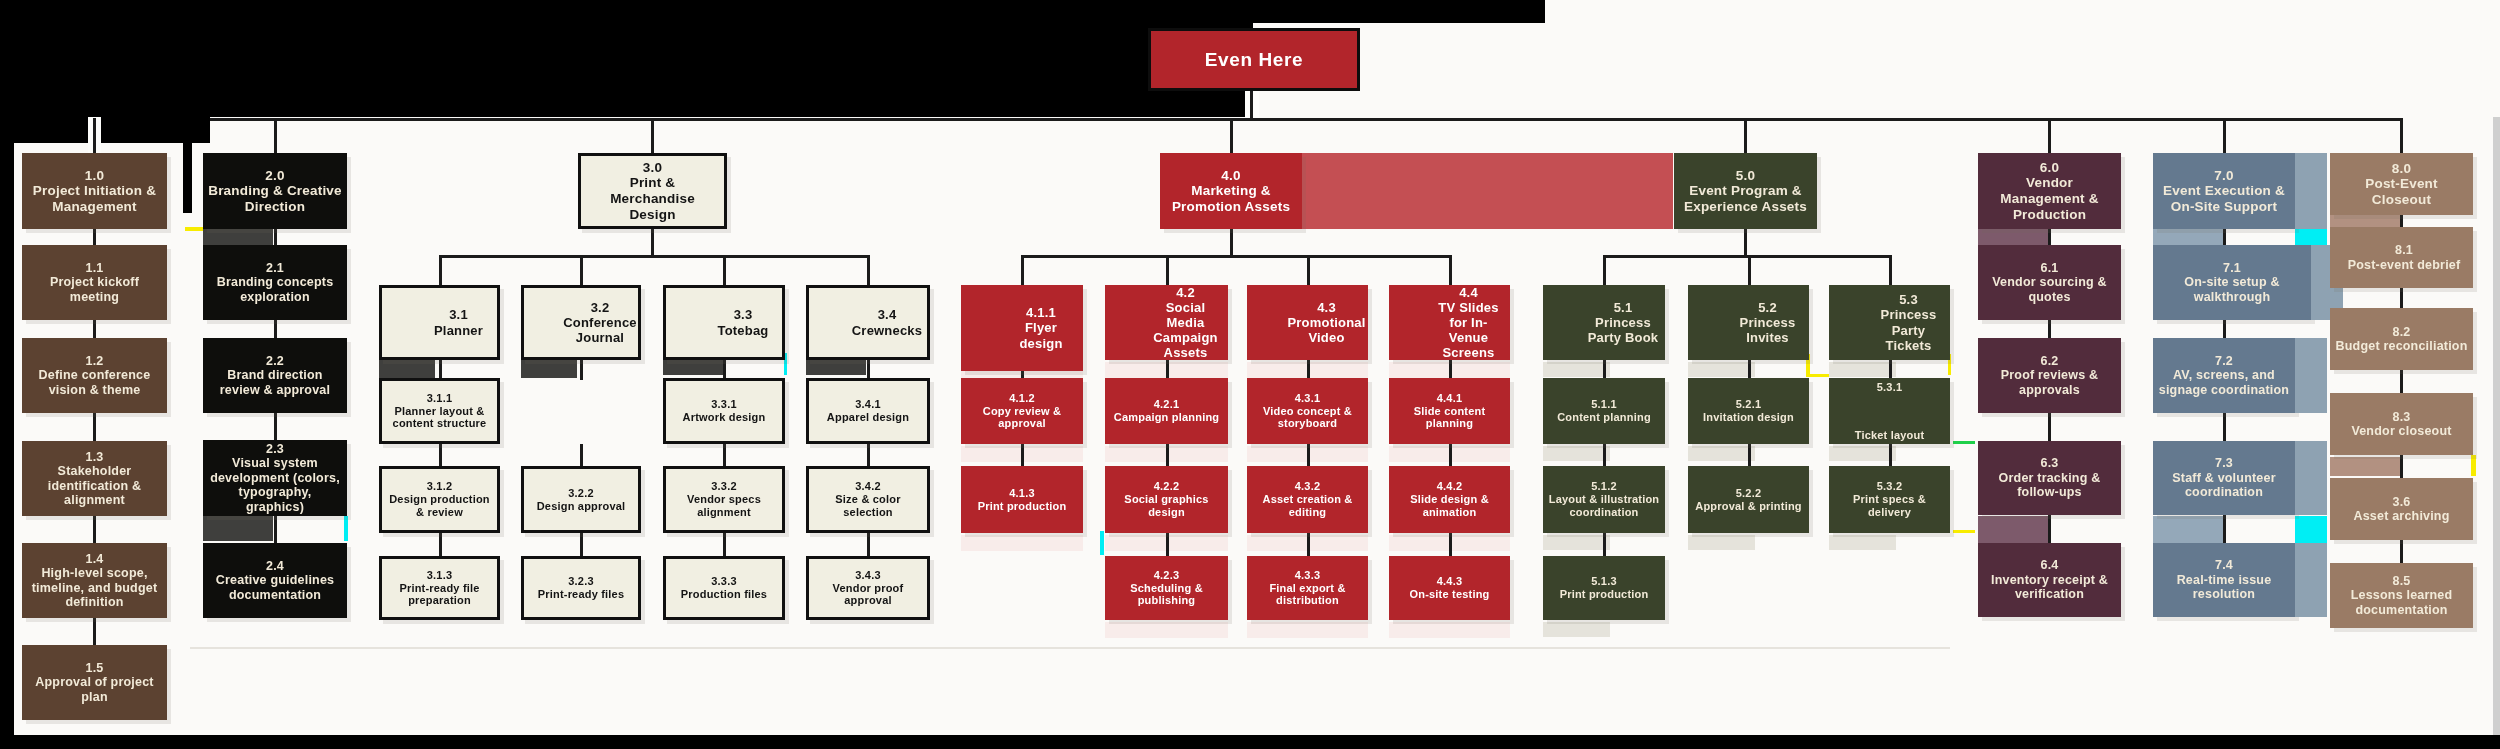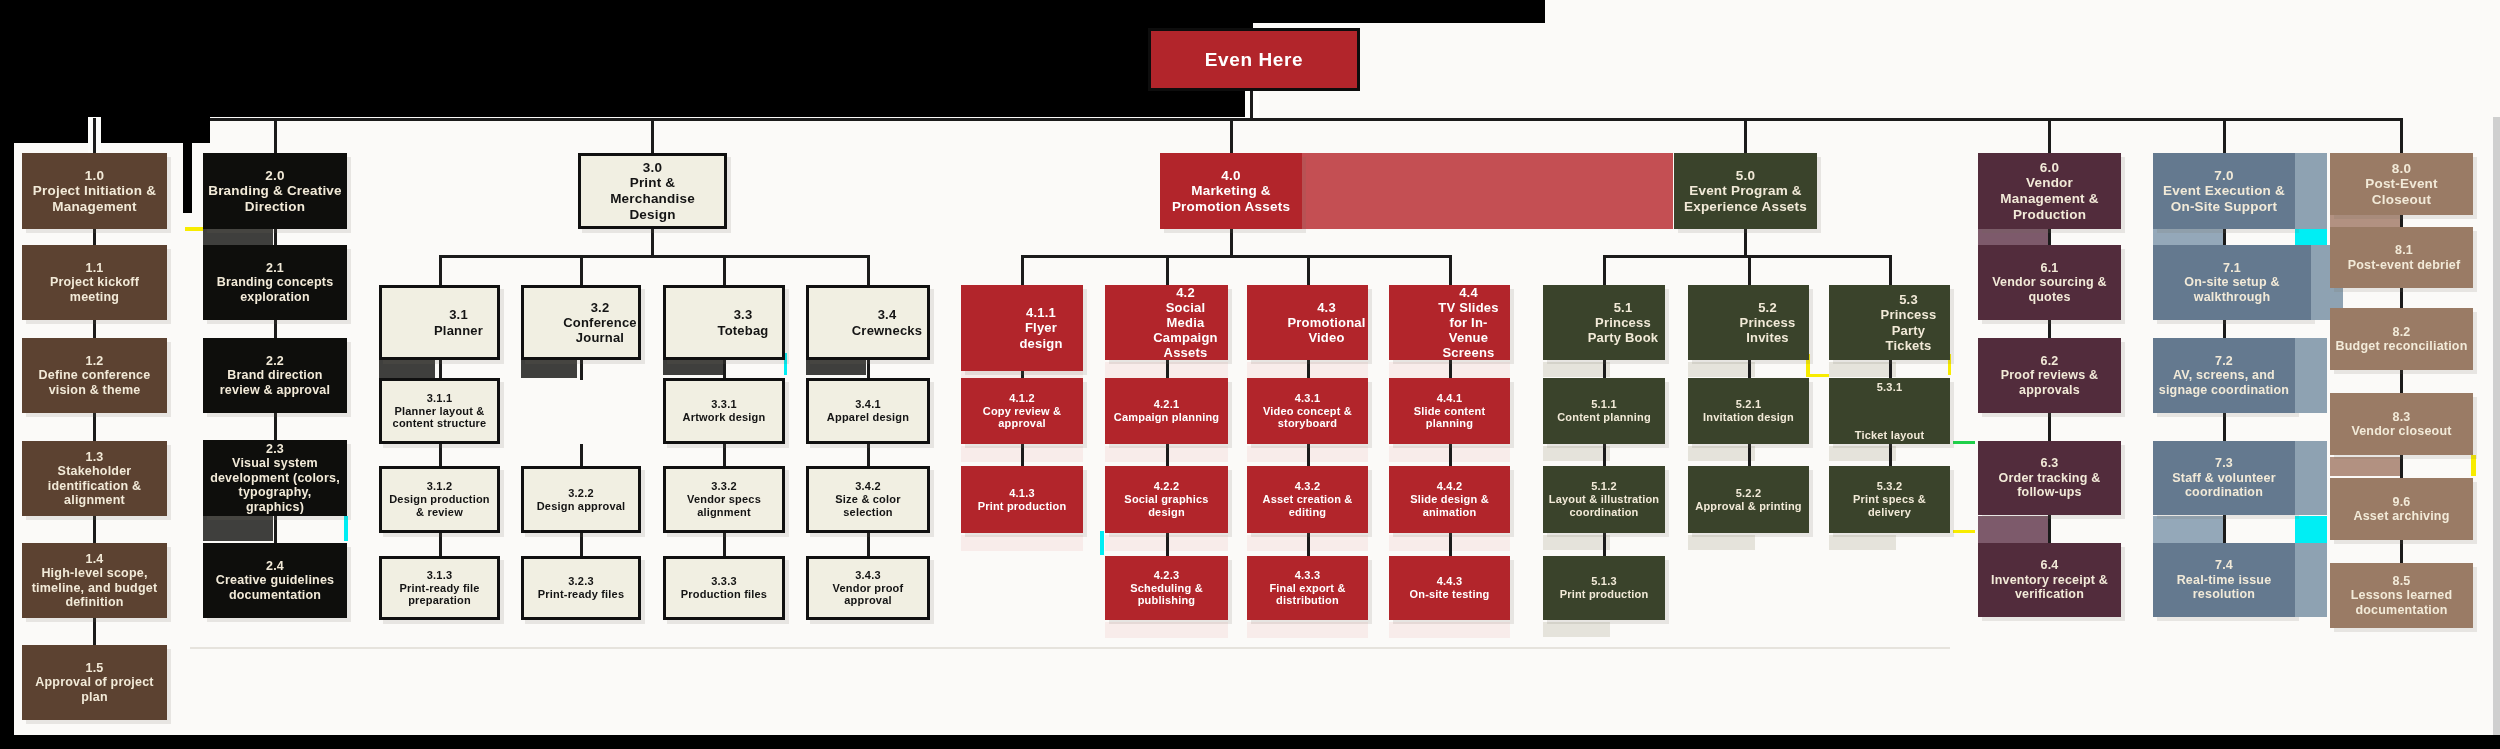--- a/index.html
+++ b/index.html
@@ -459,21 +459,21 @@
       <span class="code">8.2</span>
       <span>Budget reconciliation</span>
     </div>
     <div class="abs" style="left: 2400px; top: 370px; width: 3px; height: 25px; background: rgb(27, 27, 27); z-index: 2; position: absolute;"></div>
     <div class="node t-tan fs-stack" style="left: 2330px; top: 393px; width: 143px; height: 62px;">
       <span class="code">8.3</span>
       <span>Vendor closeout</span>
     </div>
     <div class="abs" style="left: 2400px; top: 455px; width: 3px; height: 25px; background: rgb(27, 27, 27); z-index: 2; position: absolute;"></div>
     <div class="node t-tan fs-stack" style="left: 2330px; top: 478px; width: 143px; height: 62px;">
-      <span class="code">9.6</span>
+      <span class="code">3.6</span>
       <span>Asset archiving</span>
     </div>
     <div class="abs" style="left: 2400px; top: 540px; width: 3px; height: 25px; background: rgb(27, 27, 27); z-index: 2; position: absolute;"></div>
     <div class="node t-tan fs-stack" style="left: 2330px; top: 563px; width: 143px; height: 65px;">
       <span class="code">8.5</span>
       <span>Lessons learned documentation</span>
     </div>
   </div>
 
 </body></html>

